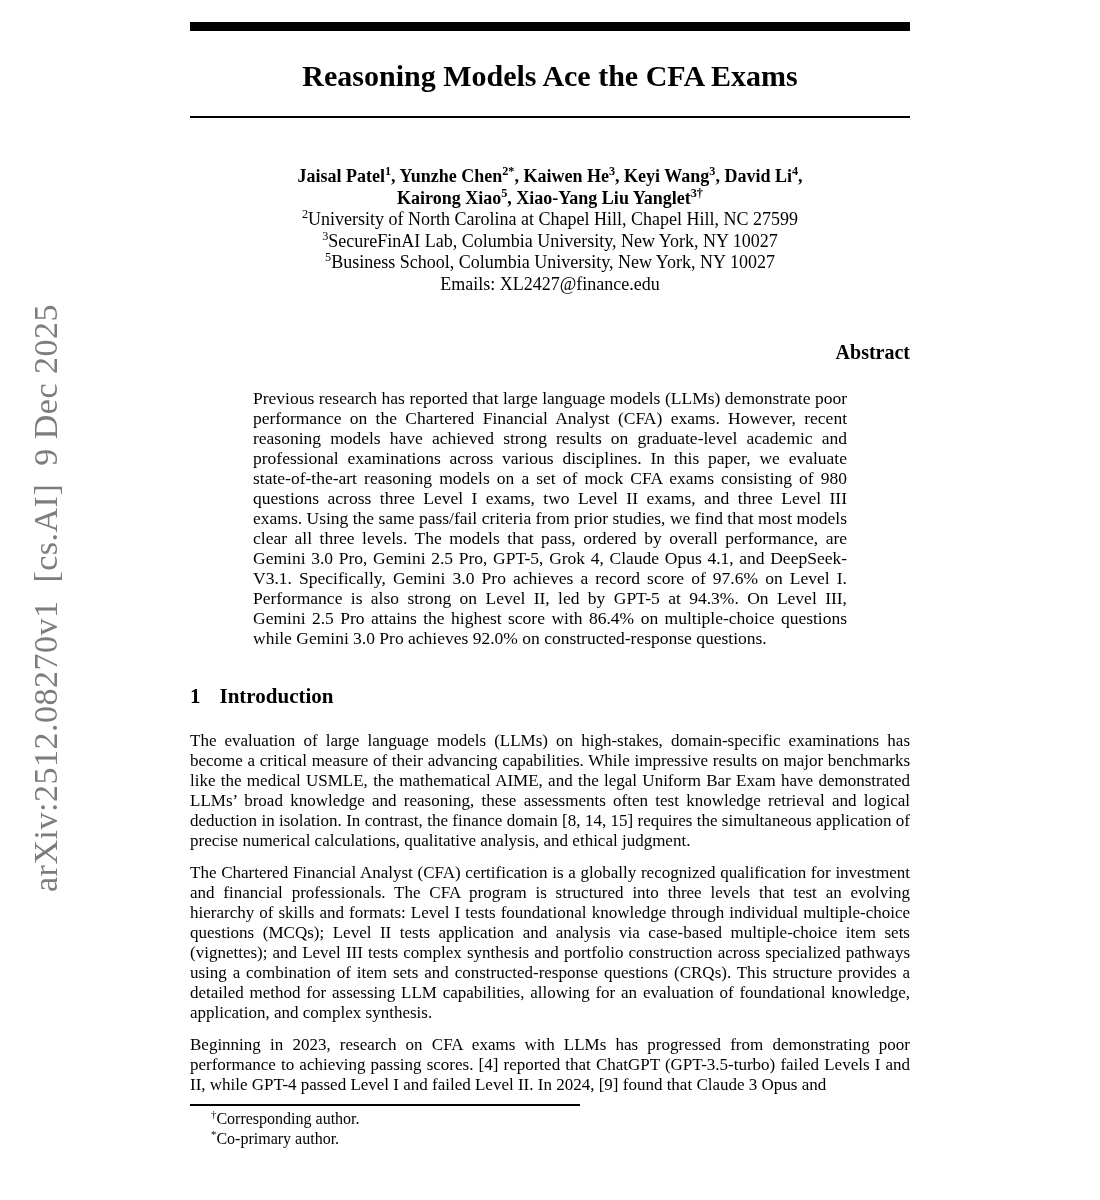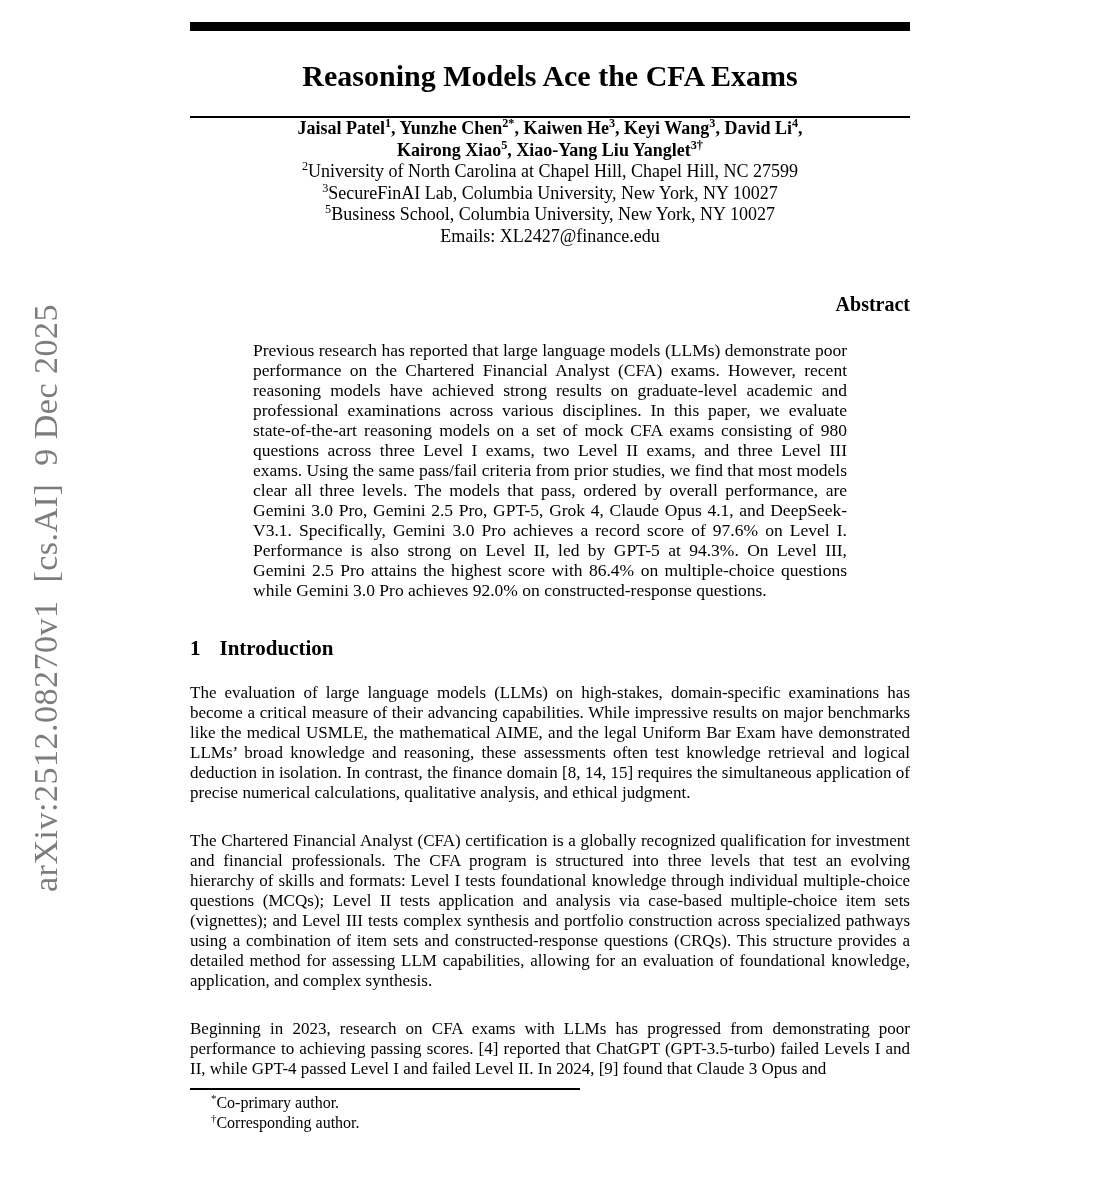--- a/index.html
+++ b/index.html
@@ -31,20 +31,21 @@
     margin-top: 27px;
     text-align: center;
     font-size: 30px;
     font-weight: bold;
     line-height: 36px;
   }
 
   .title-rule { margin-top: 22px; height: 2px; background: #000000; }
 
   .authors {
+    margin-top: 48px;
     text-align: center;
     font-size: 18px;
     line-height: 21.5px;
   }
   .author-line { font-weight: bold; }
   sup { font-size: 68%; vertical-align: super; line-height: 0; }
 
   .abstract-heading {
     margin-top: 46px;
     text-align: right;
@@ -66,21 +67,21 @@
     line-height: 26px;
   }
   .sec-num { display: inline-block; margin-right: 19px; }
 
   .para {
     margin-top: 22px;
     text-align: justify;
     font-size: 17px;
     line-height: 20px;
   }
-  .para + .para { margin-top: 28px; }
+  .para + .para { margin-top: 12px; }
 
   .footnote-rule { margin-top: 9px; width: 390px; height: 1.5px; background: #000000; }
   .footnotes { margin-top: 3px; font-size: 16px; line-height: 20px; }
   .footnote-line { padding-left: 21px; }
 </style>
 </head>
 <body>
 
 <div class="page">
 
@@ -109,18 +110,18 @@
     <div class="abstract-body">Previous research has reported that large language models (LLMs) demonstrate poor performance on the Chartered Financial Analyst (CFA) exams.  However, recent reasoning models have achieved strong results on graduate-level academic and professional examinations across various disciplines.  In this paper, we evaluate state-of-the-art reasoning models on a set of mock CFA exams consisting of 980 questions across three Level I exams, two Level II exams, and three Level III exams. Using the same pass/fail criteria from prior studies, we find that most models clear all three levels.  The models that pass, ordered by overall performance, are Gemini 3.0 Pro, Gemini 2.5 Pro, GPT-5, Grok 4, Claude Opus 4.1, and DeepSeek-V3.1.  Specifically, Gemini 3.0 Pro achieves a record score of 97.6% on Level I. Performance is also strong on Level II, led by GPT-5 at 94.3%.  On Level III, Gemini 2.5 Pro attains the highest score with 86.4% on multiple-choice questions while Gemini 3.0 Pro achieves 92.0% on constructed-response questions.</div>
 
     <h2 class="section-heading"><span class="sec-num">1</span><span>Introduction</span></h2>
 
     <div class="para">The evaluation of large language models (LLMs) on high-stakes, domain-specific examinations has become a critical measure of their advancing capabilities.  While impressive results on major benchmarks like the medical USMLE, the mathematical AIME, and the legal Uniform Bar Exam have demonstrated LLMs’ broad knowledge and reasoning, these assessments often test knowledge retrieval and logical deduction in isolation. In contrast, the finance domain [8, 14, 15] requires the simultaneous application of precise numerical calculations, qualitative analysis, and ethical judgment.</div>
     <div class="para">The Chartered Financial Analyst (CFA) certification is a globally recognized qualification for investment and financial professionals. The CFA program is structured into three levels that test an evolving hierarchy of skills and formats: Level I tests foundational knowledge through individual multiple-choice questions (MCQs); Level II tests application and analysis via case-based multiple-choice item sets (vignettes); and Level III tests complex synthesis and portfolio construction across specialized pathways using a combination of item sets and constructed-response questions (CRQs). This structure provides a detailed method for assessing LLM capabilities, allowing for an evaluation of foundational knowledge, application, and complex synthesis.</div>
     <div class="para">Beginning in 2023, research on CFA exams with LLMs has progressed from demonstrating poor performance to achieving passing scores. [4] reported that ChatGPT (GPT-3.5-turbo) failed Levels I and II, while GPT-4 passed Level I and failed Level II. In 2024, [9] found that Claude 3 Opus and</div>
 
     <div class="footnote-rule"></div>
     <div class="footnotes">
+      <div class="footnote-line"><sup>†</sup><span>Corresponding author.</span></div>
       <div class="footnote-line"><sup>*</sup><span>Co-primary author.</span></div>
-      <div class="footnote-line"><sup>†</sup><span>Corresponding author.</span></div>
     </div>
 
   </div>
 </div>
 
 </body></html>

